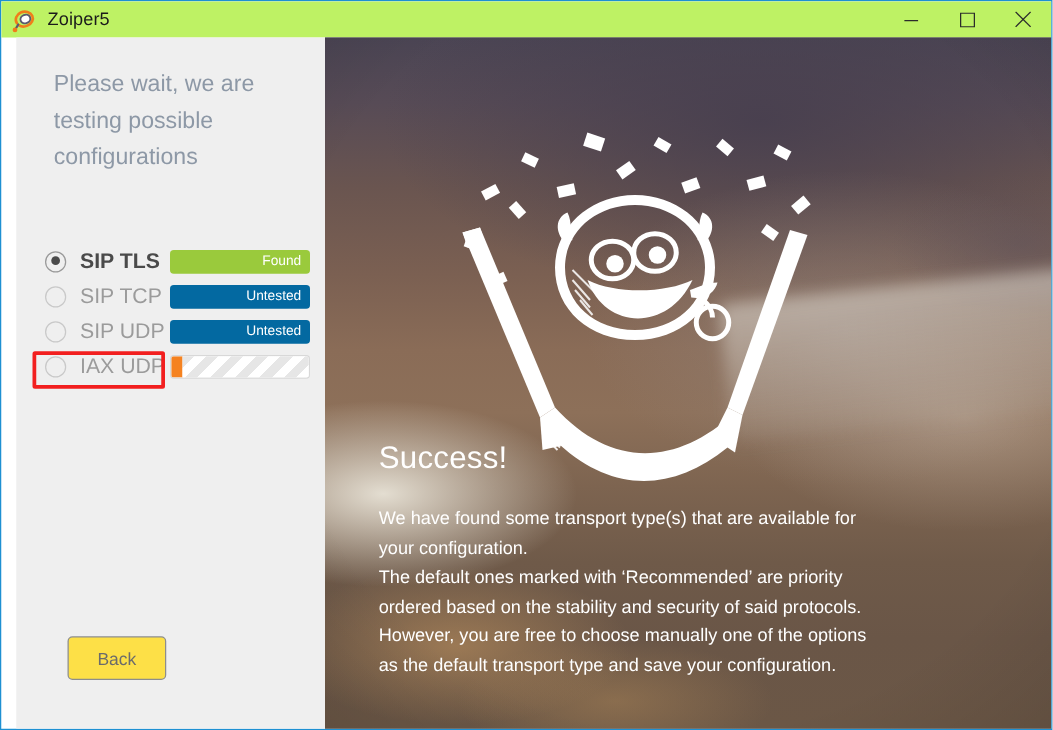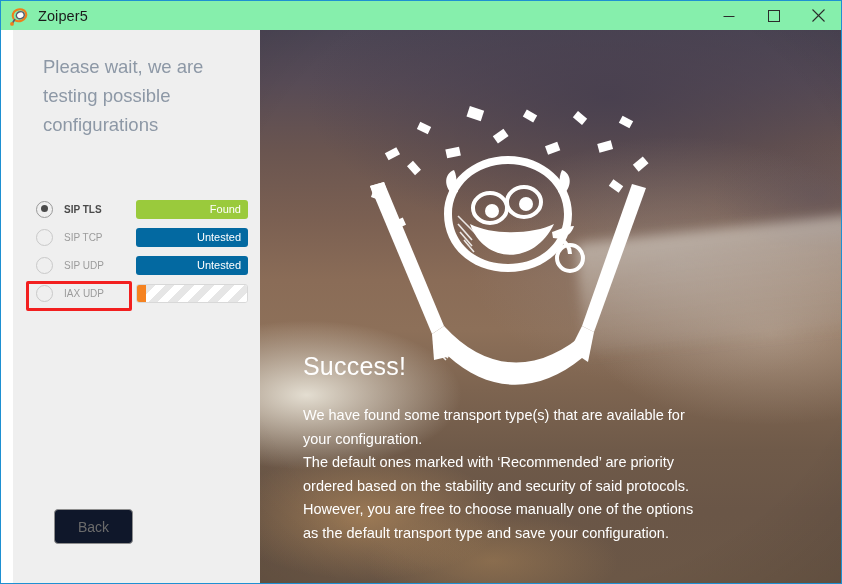--- a/index.html
+++ b/index.html
@@ -24,21 +24,21 @@
     background: #ffffff;
     overflow: hidden;
   }
 
   
   #titlebar {
     position: absolute;
     left: 0; top: 0;
     width: 840px;
     height: 29px;
-    background: #86efac;
+    background: #bef264;
     display: flex;
     align-items: center;
   }
   #app-icon {
     width: 22px;
     height: 22px;
     margin-left: 8px;
     margin-right: 7px;
     flex: 0 0 auto;
     position: relative;
@@ -121,21 +121,21 @@
   }
   .radio.checked::after {
     content: "";
     position: absolute;
     left: 3.5px; top: 3.5px;
     width: 7px; height: 7px;
     border-radius: 50%;
     background: #4a4a4a;
   }
   .transport-label {
-    font-size: 10px;
+    font-size: 17px;
     color: #9b9b9b;
     width: 68px;
     flex: 0 0 auto;
     white-space: nowrap;
   }
   .transport-row.selected .transport-label {
     color: #4a4a4a;
     font-weight: bold;
   }
 
@@ -211,21 +211,21 @@
     height: 35px;
     border-radius: 4px;
     box-sizing: border-box;
     display: flex;
     align-items: center;
     justify-content: center;
     font-size: 14px;
     cursor: default;
   }
   .btn-back {
-    background: #0f172a;
+    background: #fde047;
     border: 1.5px solid #8d8d8d;
     color: #6b6b6b;
   }
   .btn-next {
     background: #9aca3c;
     border: 1px solid #9aca3c;
     color: #ffffff;
   }
 
   

